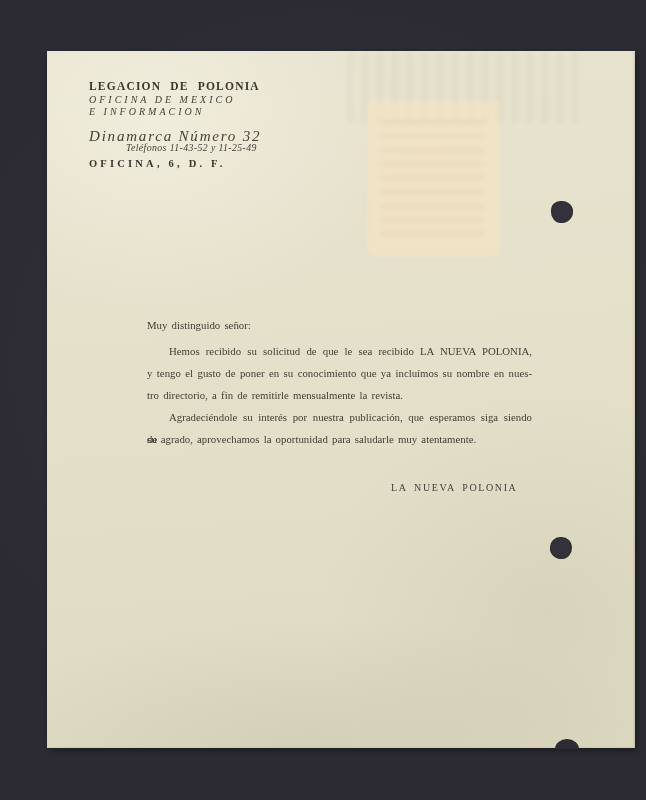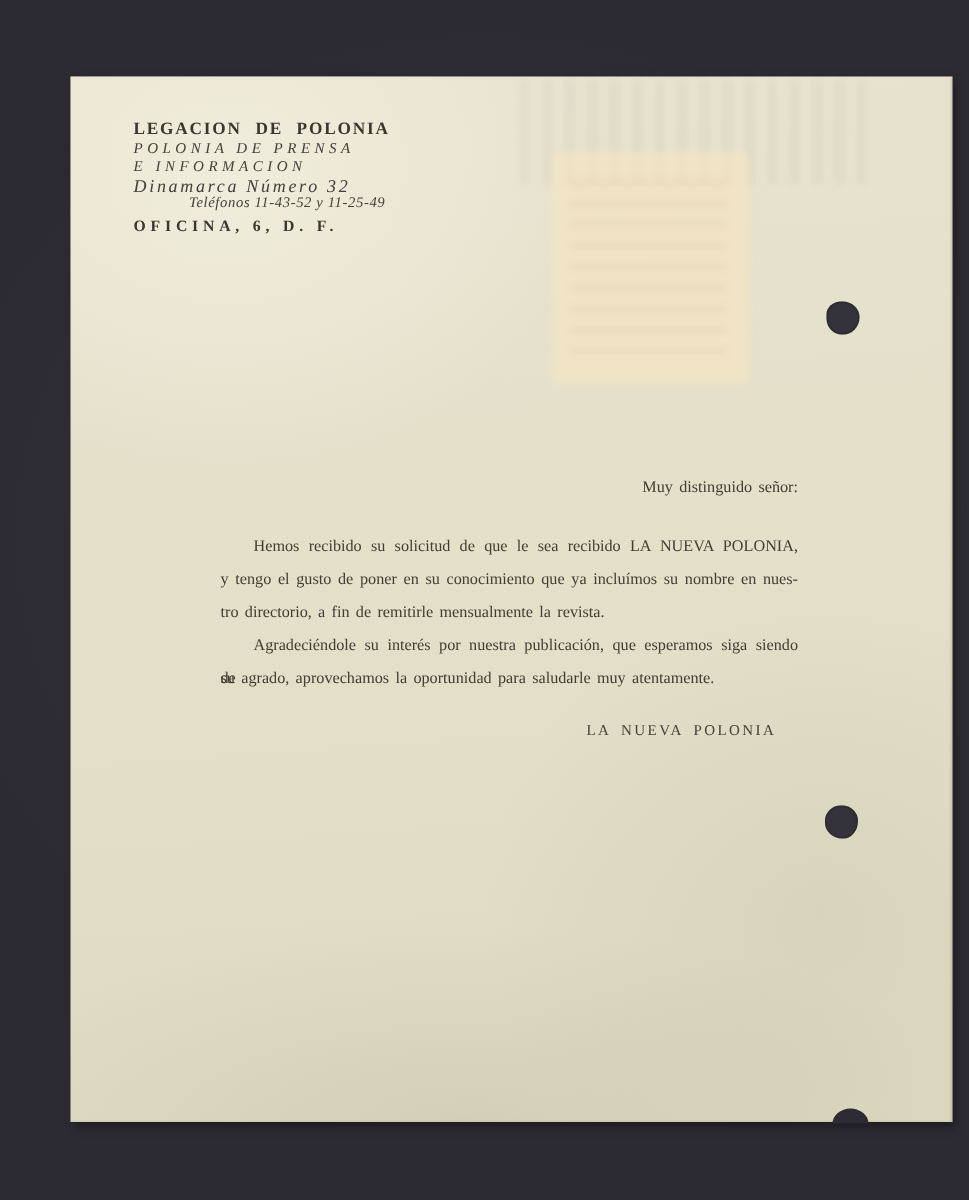--- a/index.html
+++ b/index.html
@@ -89,22 +89,22 @@
     color: #3b362e;
   }
   .lh-office {
     font-size: 10px;
     font-style: italic;
     letter-spacing: 3px;
     line-height: 12px;
     color: #45403a;
   }
   .lh-address {
-    margin-top: 0;
-    font-size: 12px;
+    margin-top: 12px;
+    font-size: 15px;
     font-style: italic;
     letter-spacing: 1.8px;
     line-height: 12px;
     color: #45403a;
   }
   .lh-phones {
     font-size: 9.8px;
     font-style: italic;
     letter-spacing: 0.4px;
     line-height: 12px;
@@ -125,21 +125,21 @@
     top: 263px;
     width: 385px;
     font-size: 10.8px;
     color: #423c34;
   }
   .line {
     height: 22px;
     line-height: 22px;
     word-spacing: 1.5px;
   }
-  .line.salutation { margin-bottom: 17px; text-align: right; }
+  .line.salutation { margin-bottom: 4px; }
   .line.indent { text-indent: 22px; }
   .line.just {
     text-align: justify;
     text-align-last: justify;
   }
   .signature {
     position: absolute;
     left: 344px;
     top: 431px;
     font-size: 10px;
@@ -180,21 +180,21 @@
 
 <div class="scan-bg">
   <div class="paper">
 
     <div class="streaks"></div>
 
     <div class="bleed"></div>
 
     <div class="letterhead">
       <div class="lh-name">LEGACION DE POLONIA</div>
-      <div class="lh-office">POLONIA DE PRENSA</div>
+      <div class="lh-office">OFICINA DE MEXICO</div>
       <div class="lh-office">E INFORMACION</div>
       <div class="lh-address">Dinamarca Número 32</div>
       <div class="lh-phones">Teléfonos 11-43-52 y 11-25-49</div>
       <div class="lh-city">OFICINA, 6, D. F.</div>
     </div>
 
     <div class="body-text">
       <div class="line salutation">Muy distinguido señor:</div>
       <div class="line indent just">Hemos recibido su solicitud de que le sea recibido LA NUEVA POLONIA,</div>
       <div class="line just">y tengo el gusto de poner en su conocimiento que ya incluímos su nombre en nues-</div>

